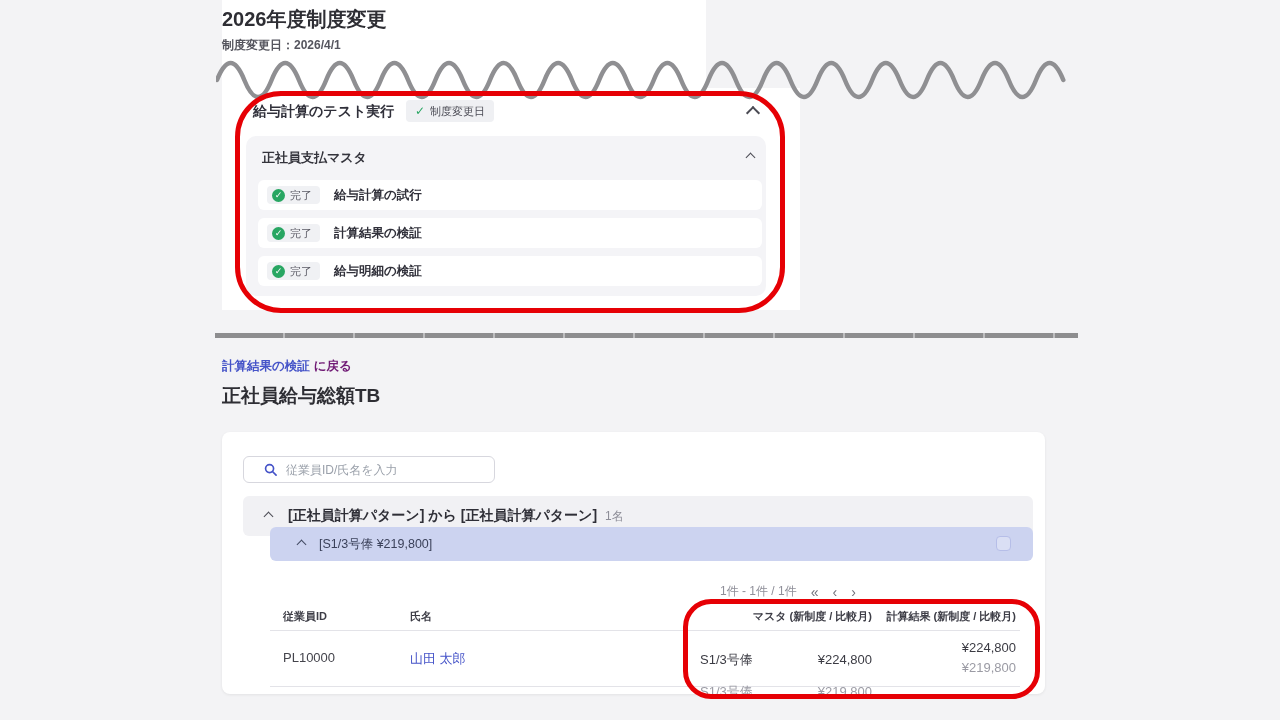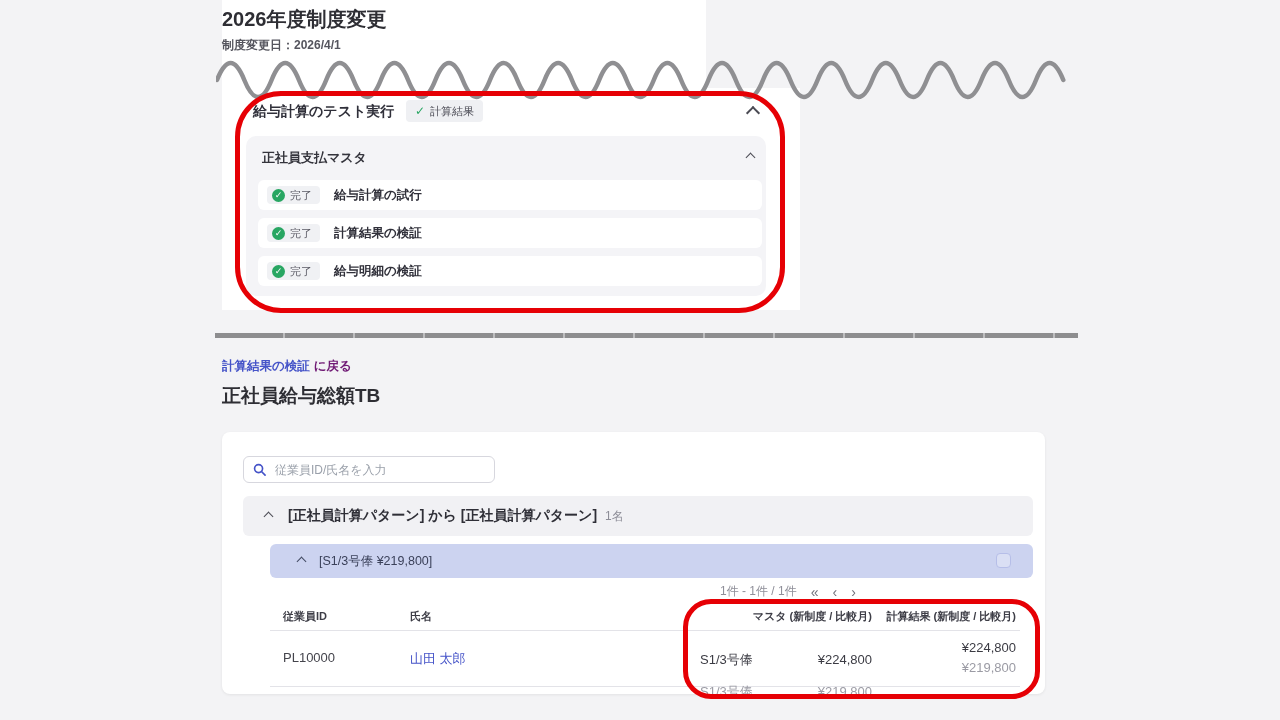--- a/index.html
+++ b/index.html
@@ -48,32 +48,32 @@
   
   .back-row{left:222px;top:358px;font-size:12.5px;}
   .back-link{color:#4553c8;font-weight:bold;cursor:pointer;}
   .back-suffix{color:#701a75;font-weight:600;margin-left:4px;}
   .tb-heading{left:222px;top:383px;font-size:19px;font-weight:bold;color:#2e2e34;}
 
   .card{left:222px;top:432px;width:823px;height:262px;background:#fff;border-radius:8px;
     box-shadow:0 1px 3px rgba(0,0,0,.07);}
 
   .search-box{left:243px;top:456px;width:252px;height:27px;background:#fff;border:1px solid #d7d7de;
-    border-radius:6px;display:flex;align-items:center;box-sizing:border-box;padding:0 9px;gap:7px;}
+    border-radius:6px;display:flex;align-items:center;box-sizing:border-box;padding:0 20px;gap:7px;}
   .search-box input{border:none;outline:none;flex:1;font-size:12px;color:#333;
     font-family:"Liberation Sans","DejaVu Sans",sans-serif;background:transparent;}
   .search-box input::placeholder{color:#9aa0aa;}
 
   .group-bar{left:243px;top:496px;width:790px;height:40px;background:#f1f1f4;border-radius:6px;
     display:flex;align-items:center;cursor:pointer;}
   .group-bar .chev{margin-left:22px;border-color:#4b4b54;}
   .group-title{margin-left:16px;font-size:14px;font-weight:bold;color:#2f2f37;}
   .group-count{margin-left:8px;font-size:12px;color:#8d8d97;text-align:center;}
 
-  .subgroup-bar{left:270px;top:544px;width:763px;height:34px;background:#ccd3f0;border-radius:6px;
+  .subgroup-bar{left:270px;top:527px;width:763px;height:34px;background:#ccd3f0;border-radius:6px;
     display:flex;align-items:center;cursor:pointer;}
   .subgroup-bar .chev{margin-left:28px;border-color:#424a63;}
   .subgroup-title{margin-left:14px;font-size:12.5px;color:#3b415a;}
   .subgroup-check{position:absolute;right:22px;top:9px;width:15px;height:15px;border:1.5px solid #b6bee8;
     border-radius:4px;background:rgba(255,255,255,.28);box-sizing:border-box;cursor:pointer;}
 
   .pagination{left:720px;top:583px;width:300px;display:flex;justify-content:flex-start;align-items:center;
     gap:14px;font-size:12px;color:#8f8f99;}
   .pag-btn{color:#71717b;font-size:14px;cursor:pointer;line-height:1;}
 
@@ -107,21 +107,21 @@
 
 <svg class="abs wave" viewBox="0 0 874 56">
   <path d="M1 36 q13.6 -34 27.3 0 t27.3 0 t27.3 0 t27.3 0 t27.3 0 t27.3 0 t27.3 0 t27.3 0 t27.3 0 t27.3 0 t27.3 0 t27.3 0 t27.3 0 t27.3 0 t27.3 0 t27.3 0 t27.3 0 t27.3 0 t27.3 0 t27.3 0 t27.3 0 t27.3 0 t27.3 0 t27.3 0 t27.3 0 t27.3 0 t27.3 0 t27.3 0 t27.3 0 t27.3 0 t27.3 0" fill="none" stroke="#8f8f92" stroke-width="4.5" stroke-linecap="round"></path>
 </svg>
 
 <div class="abs annot annot1"></div>
 
 <div class="abs sec-header-title">給与計算のテスト実行</div>
 <div class="abs work-badge">
   <span class="chk">✓</span>
-  <span>計算結果</span>
+  <span>制度変更日</span>
 </div>
 <span class="abs chev chev-a"></span>
 
 <div class="abs inner-gray"></div>
 <div class="abs inner-title">正社員支払マスタ</div>
 <span class="abs chev small chev-b"></span>
 
 <div class="abs task-card task1">
   <span class="task-badge">
     <span class="task-dot">✓</span>

